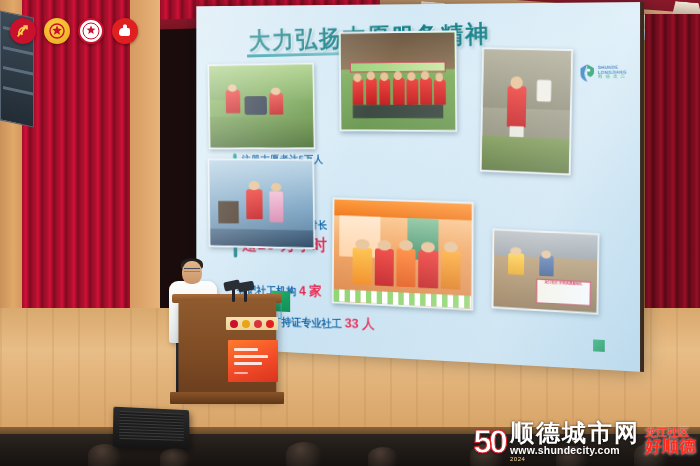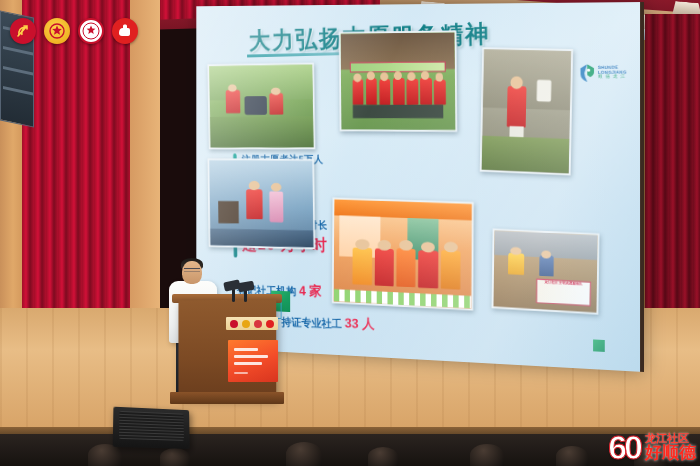--- a/index.html
+++ b/index.html
@@ -545,21 +545,26 @@
     </div>
     <div class="wemb vol">
       <svg width="18" height="18" viewBox="0 0 18 18">
         <path d="M3 11 Q3 6 7 6 L12 6 Q14 6 14 8 L14 12 Q14 14 11 14 L6 14 Q3 14 3 11 Z" fill="#fff"></path>
         <path d="M7 4 Q7 2 9 2.5 Q11 2 11 4 L11 6 L7 6 Z" fill="#fff"></path>
       </svg>
     </div>
   </div>
 
   <div class="watermark">
-    <div class="wm-50">60</div>
+    <div class="wm-50">50</div>
+    <div class="wm-main">
+      <div class="wm-cn">顺德城市网</div>
+      <div class="wm-url">www.shundecity.com</div>
+      <div class="wm-year">2024</div>
+    </div>
     <div class="wm-badge">
       <div>
         <div class="b1">龙江社区</div>
         <div class="b2">好顺德</div>
       </div>
     </div>
   </div>
 
 </div>
 

